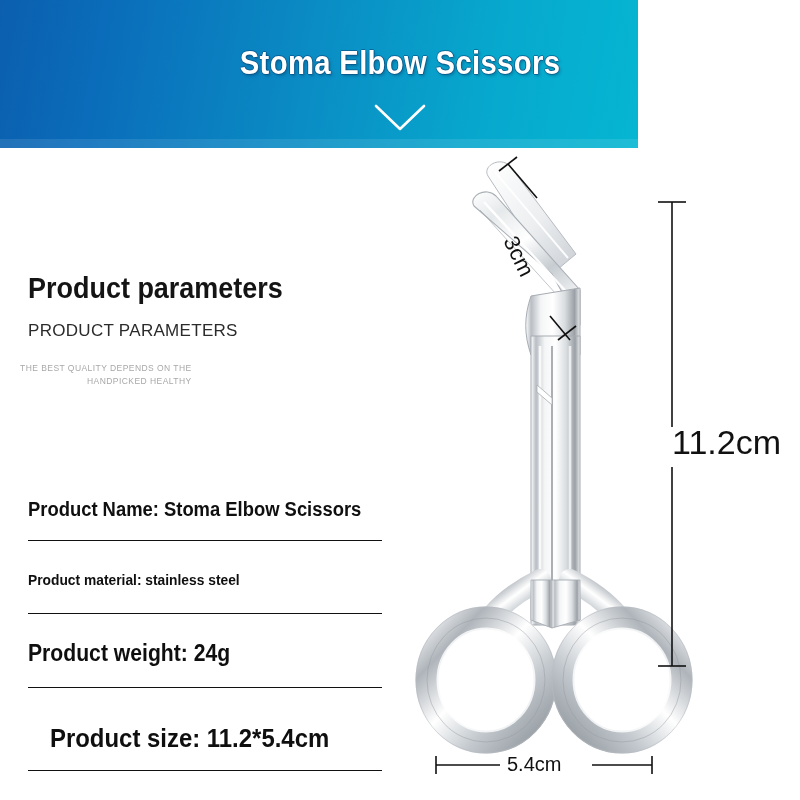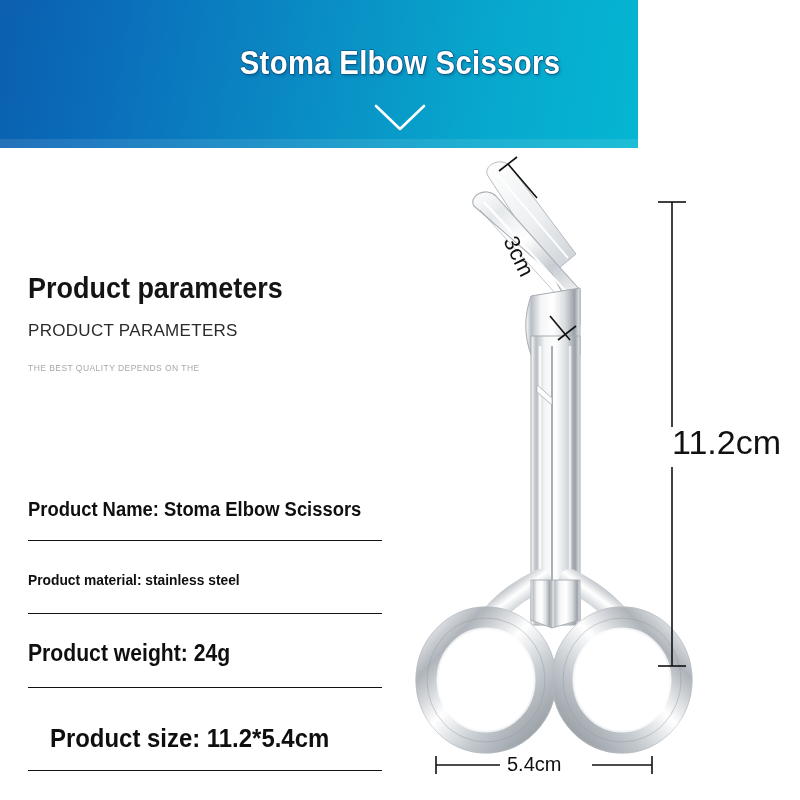--- a/index.html
+++ b/index.html
@@ -76,21 +76,21 @@
     font-family: "Liberation Sans", sans-serif;
     font-weight: 400;
     font-size: 17px;
     line-height: 21px;
     letter-spacing: 0.3px;
     color: #2b2b2b;
     white-space: nowrap;
   }
   .params-tagline {
     position: absolute;
-    left: 28px; top: 362px;
+    left: 20px; top: 362px;
     font-family: "Liberation Sans", sans-serif;
     font-weight: 400;
     font-size: 8.5px;
     line-height: 13px;
     letter-spacing: 0.45px;
     color: #a8a8a8;
     white-space: nowrap;
     text-align: right;
   }
   .params-tagline div { white-space: nowrap; }
@@ -166,20 +166,21 @@
 
   <div class="banner-sheen"></div>
 </div>
 
 <div class="params-heading">Product parameters</div>
 
 <div class="params-subheading">PRODUCT PARAMETERS</div>
 
 <div class="params-tagline">
   <div>THE BEST QUALITY DEPENDS ON THE</div>
+  <div>HANDPICKED HEALTHY</div>
 </div>
 
 <div class="spec-row r1">Product Name: Stoma Elbow Scissors</div>
 <div class="divider d1"></div>
 
 <div class="spec-row r2">Product material: stainless steel</div>
 <div class="divider d2"></div>
 
 <div class="spec-row r3">Product weight: 24g</div>
 <div class="divider d3"></div>

